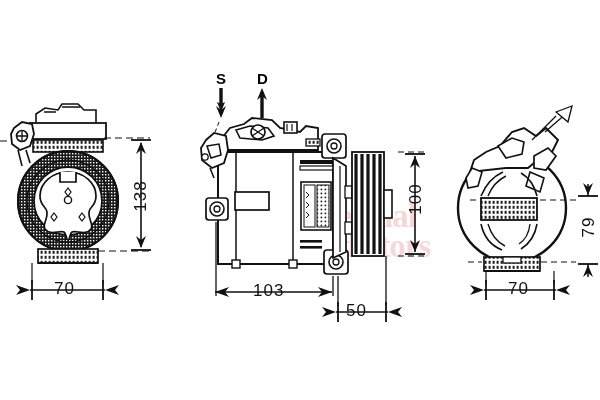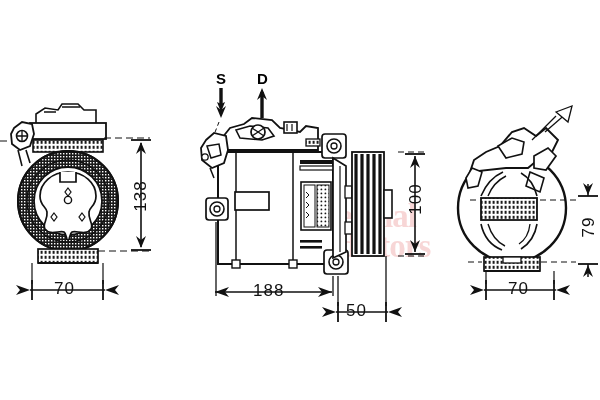--- a/index.html
+++ b/index.html
@@ -265,21 +265,21 @@
     </g>
   </svg>
 
   <div class="lbl" style="left:216px;top:70px;">S</div>
   <div class="lbl" style="left:257px;top:70px;">D</div>
 
   <div class="dimtxt vert" style="left:123px;top:186px;width:36px;text-align:center;">138</div>
 
   <div class="dimtxt" style="left:54px;top:279px;">70</div>
 
-  <div class="dimtxt" style="left:253px;top:281px;">188</div>
+  <div class="dimtxt" style="left:253px;top:281px;">103</div>
 
   <div class="dimtxt" style="left:346px;top:301px;text-align:center;">50</div>
 
   <div class="dimtxt vert" style="left:398px;top:189px;width:36px;text-align:center;">100</div>
 
   <div class="dimtxt vert" style="left:571px;top:217px;width:36px;text-align:center;">79</div>
 
   <div class="dimtxt" style="left:508px;top:279px;">70</div>
 
 </div>

